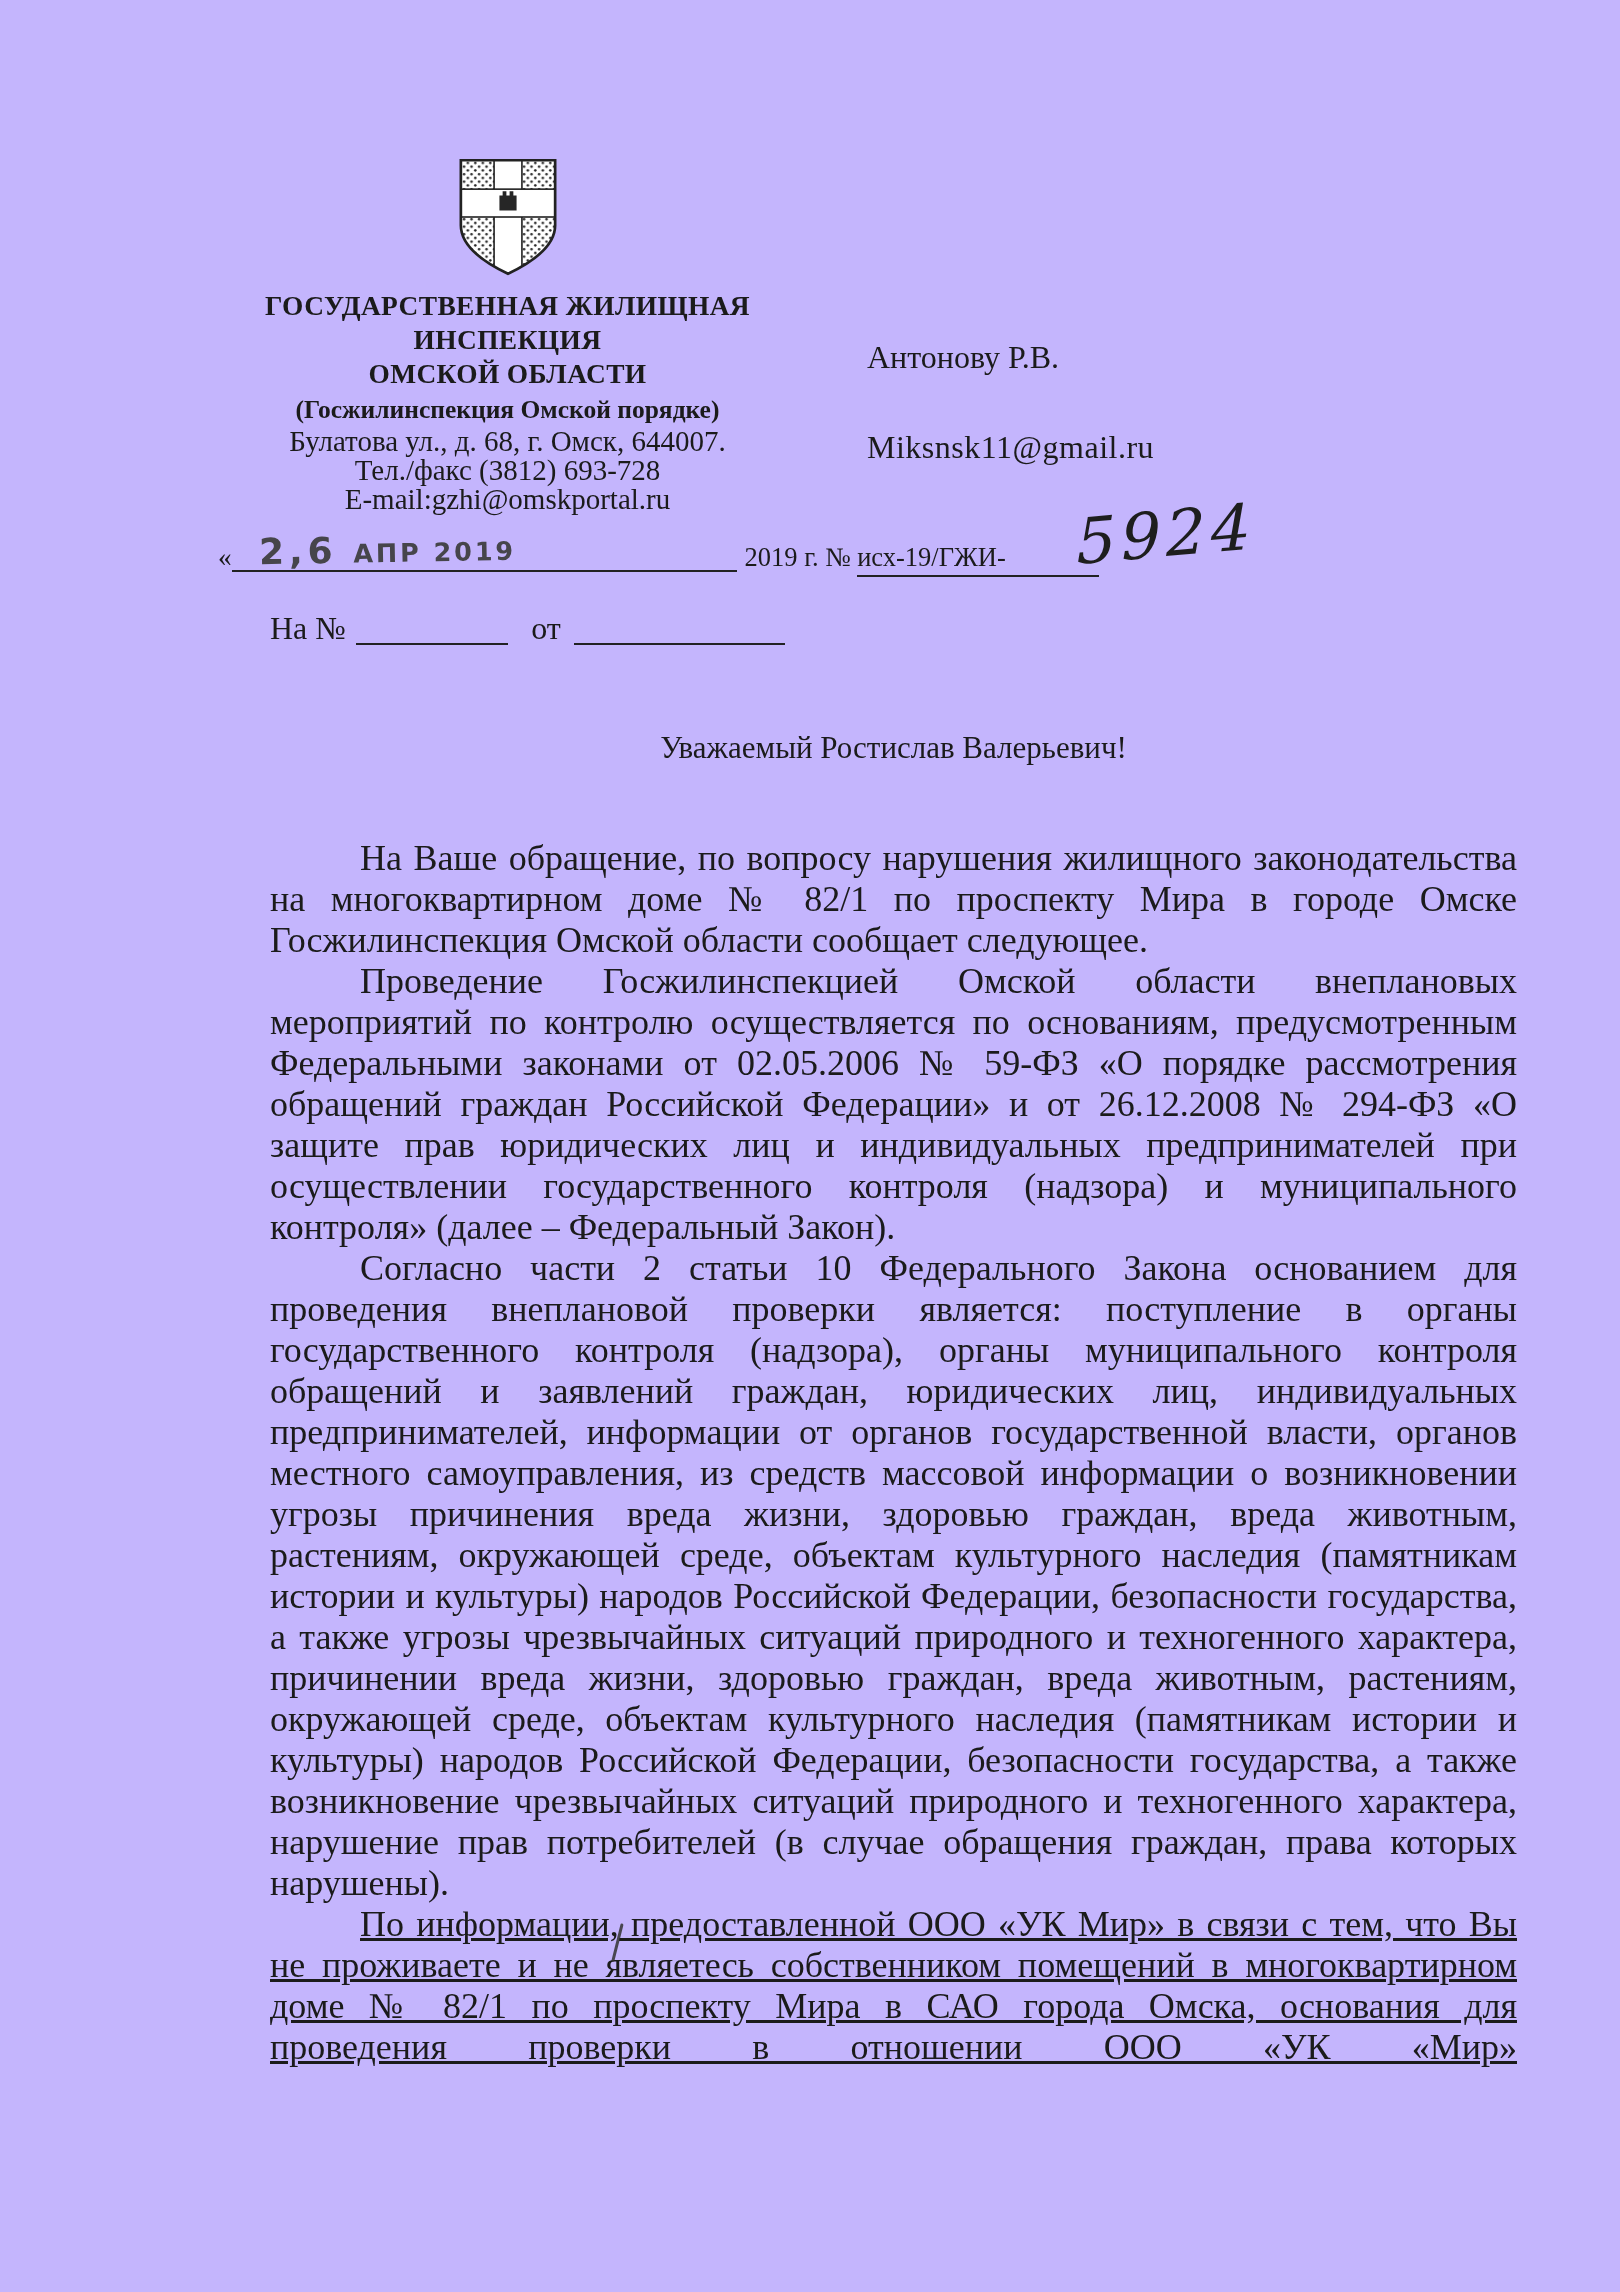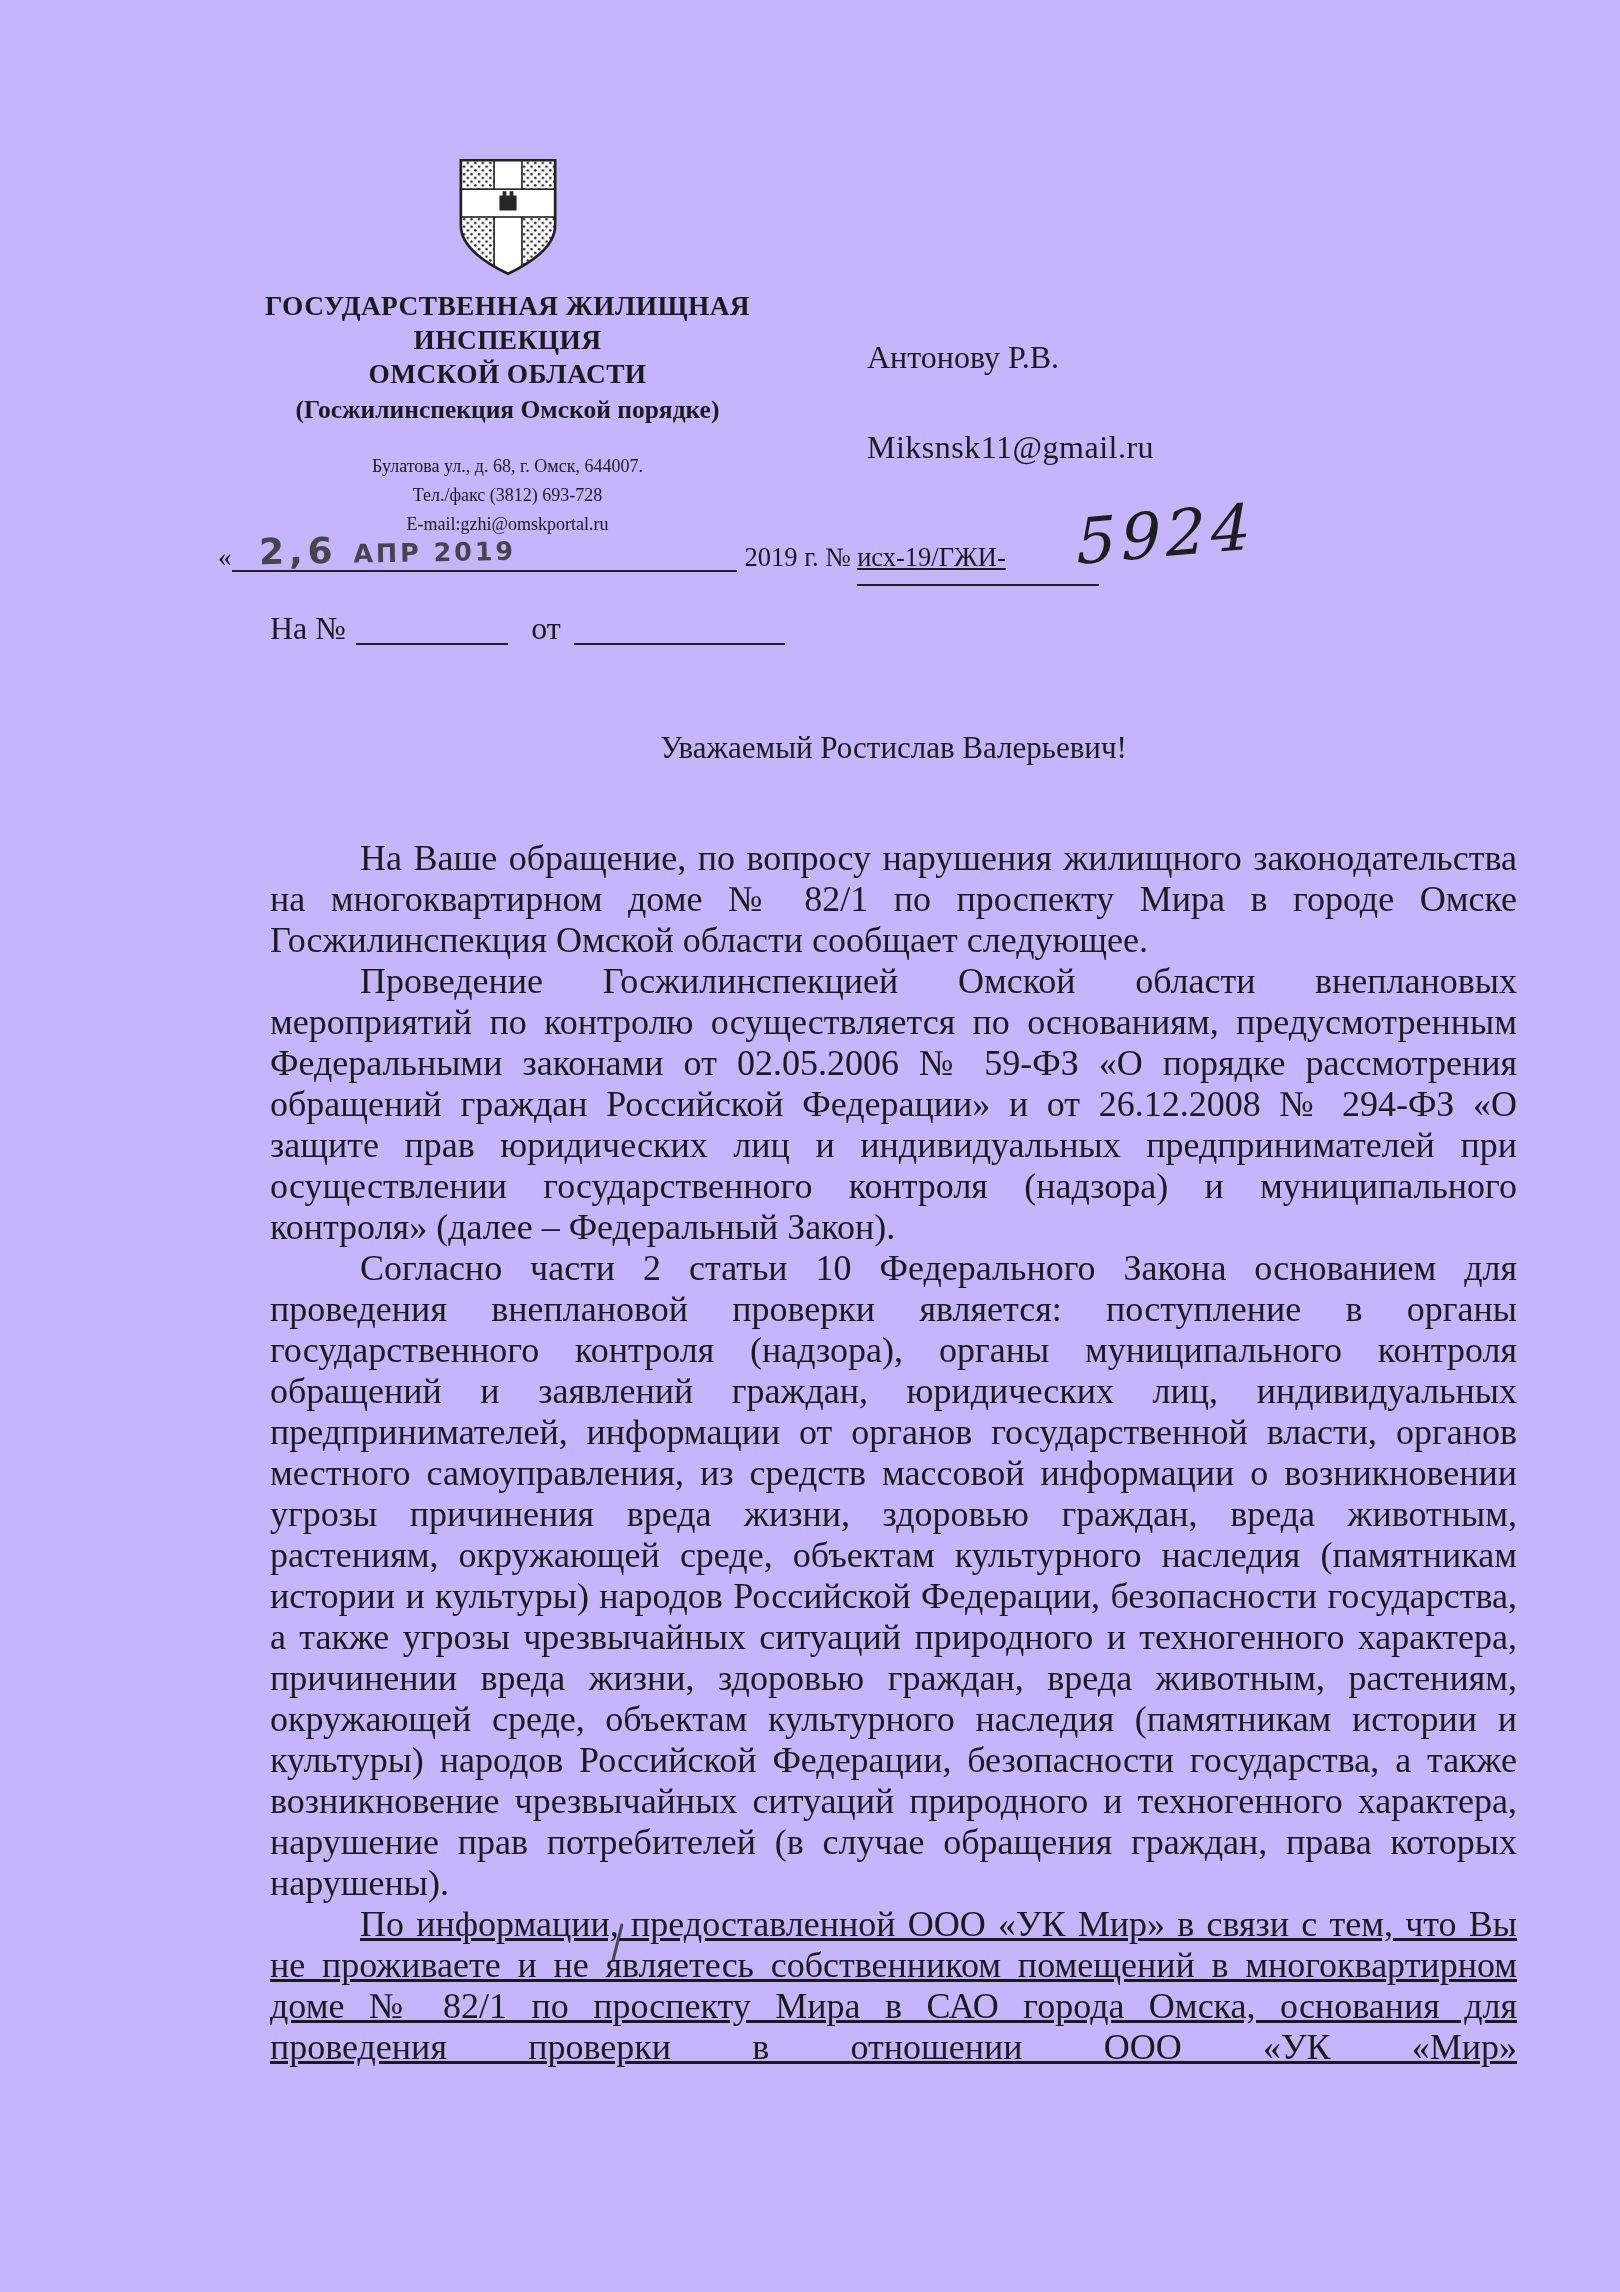--- a/index.html
+++ b/index.html
@@ -14,21 +14,21 @@
   }
 
   
   .letterhead {
     position:absolute; left:250px; top:157px; width:515px;
     text-align:center;
   }
   .emblem { display:block; margin:0 auto 11.8px auto; }
   .org-line  { font-weight:bold; font-size:27.4px; line-height:34px; letter-spacing:0.4px; }
   .org-short { font-weight:bold; font-size:25.5px; line-height:33px; margin-top:2px; }
-  .contact   { margin-top:26px; font-size:18px; line-height:29px; }
+  .contact   { margin-top:1px; font-size:29px; line-height:29px; }
 
   
   .recipient { position:absolute; left:867px; top:338px; font-size:32px; }
   .recipient .r-name  { line-height:39px; }
   .recipient .r-email { line-height:39px; margin-top:51px; letter-spacing:0.5px; }
 
   
   .ref-line {
     position:absolute; left:218px; top:541px;
     font-size:26.5px; white-space:nowrap;
@@ -40,21 +40,21 @@
     vertical-align:-5.9px; position:relative;
   }
   .stamp {
     position:absolute; left:27.4px; bottom:0px; white-space:nowrap;
     font-family:"DejaVu Sans", sans-serif; font-weight:600;
     color:#3c3c3c; opacity:0.92; transform:rotate(-1deg);
   }
   .stamp-day   { font-size:36px; letter-spacing:4.9px; margin-right:15.7px; }
   .stamp-month { font-size:25.5px; letter-spacing:2.9px; }
   .ref-printed { margin-left:7.8px; }
-  .ref-underlined { border-bottom:2px solid #222; padding-bottom:12px;text-decoration:underline; }
+  .ref-underlined { border-bottom:2px solid #222; padding-bottom:3px; }
   .ref-underlined .tail { display:inline-block; width:93px; }
 
   .hand-number {
     position:absolute; left:1076px; top:498px;
     font-family:"DejaVu Serif", serif; font-style:italic;
     font-size:63px; letter-spacing:4.9px; color:#1e1e1e;
     transform:rotate(-5deg) skewX(-4deg);
   }
 
   

